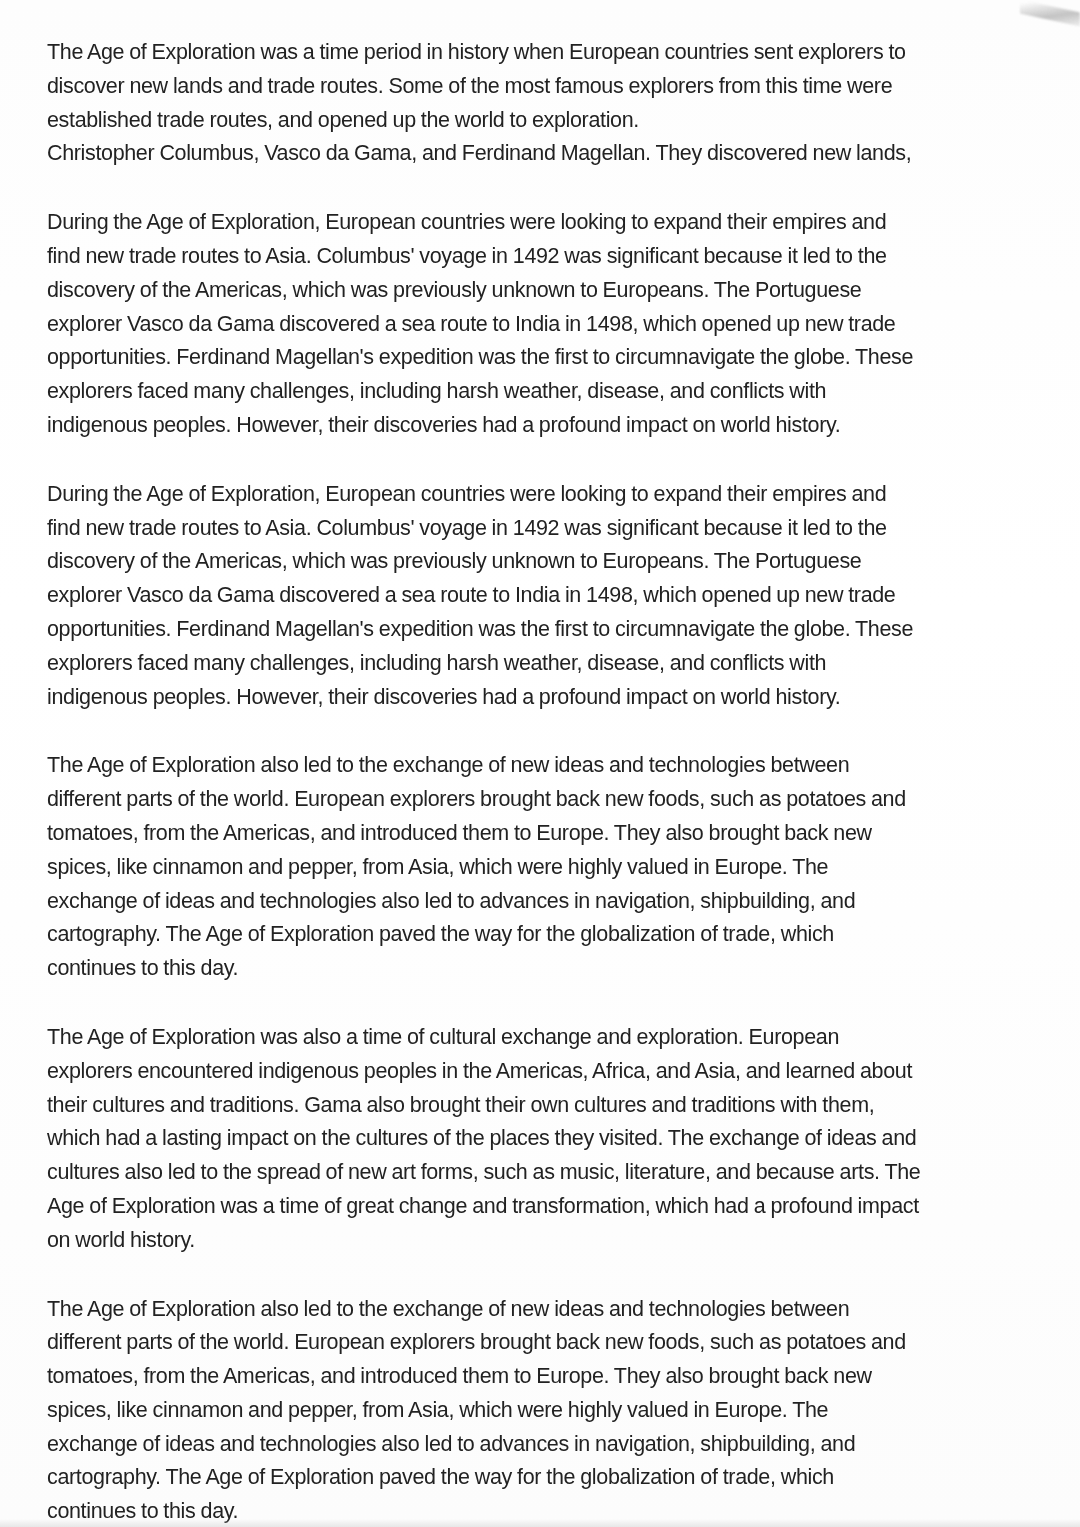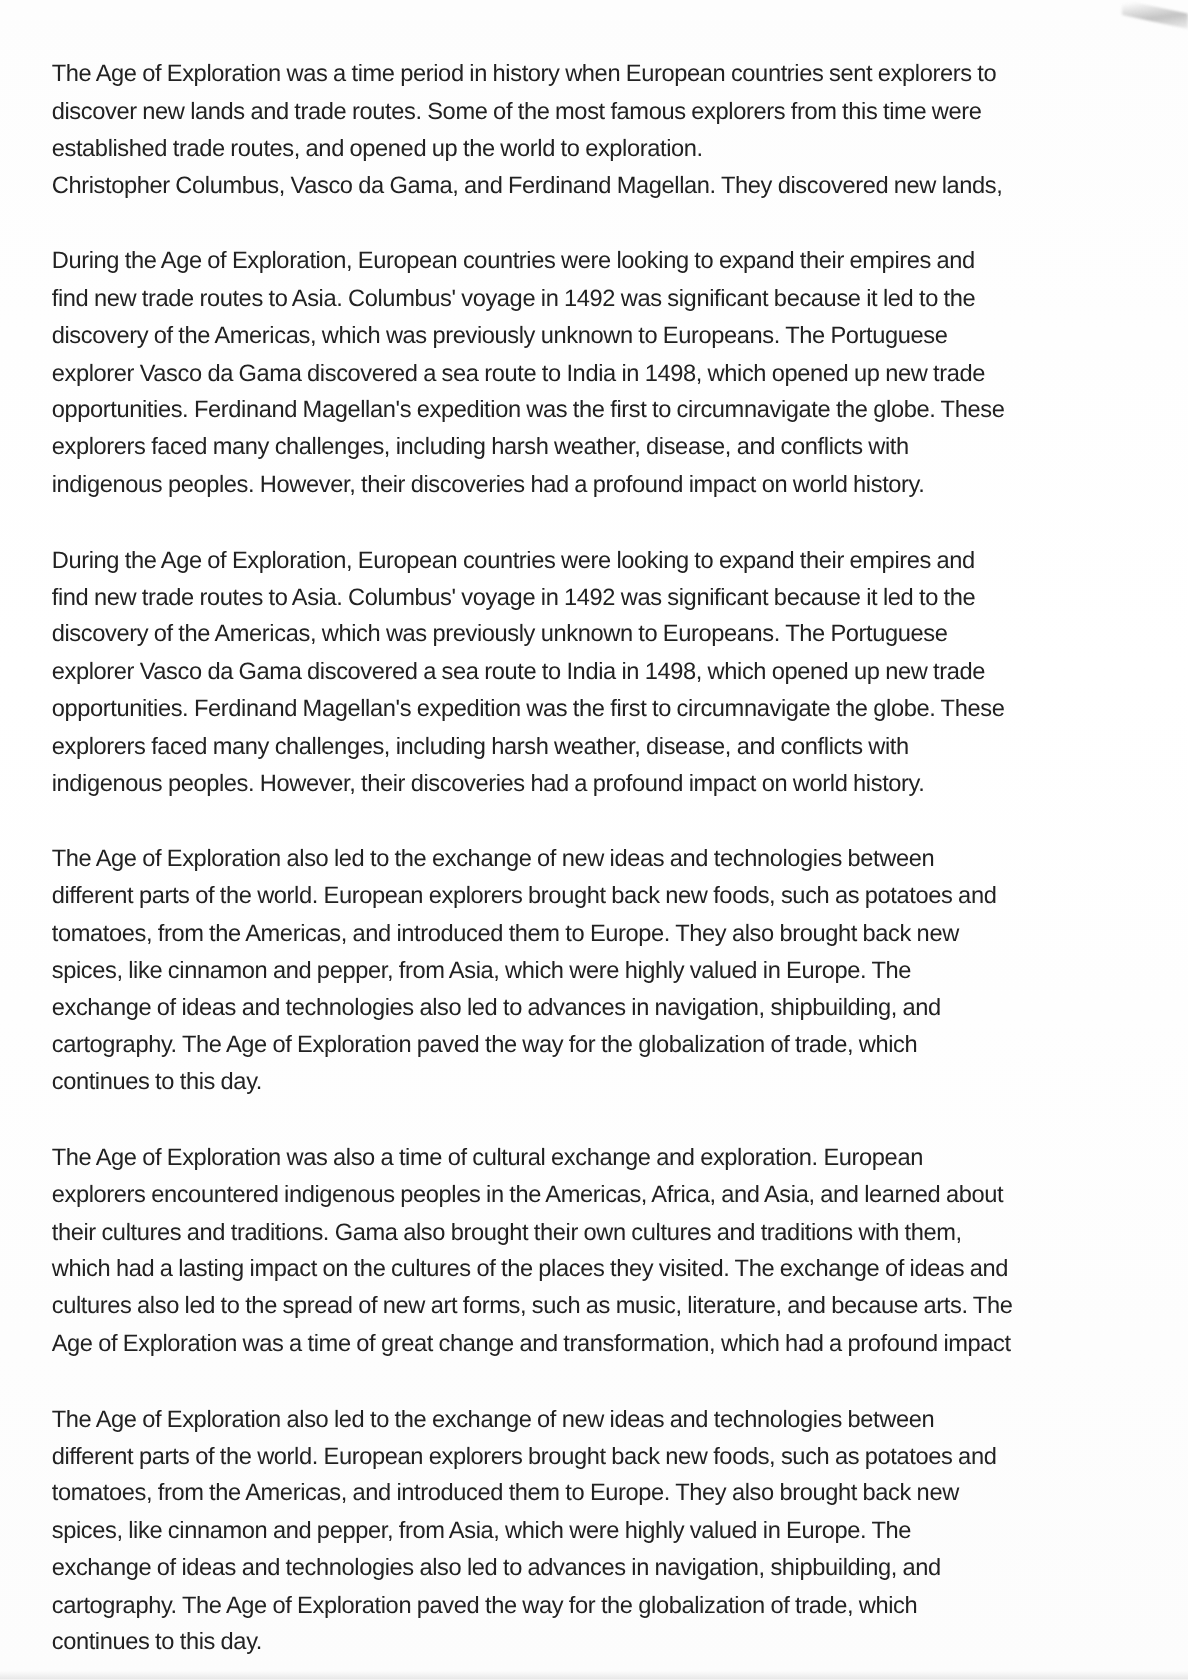--- a/index.html
+++ b/index.html
@@ -20,21 +20,21 @@
       top: 36px;
       width: 1000px;
       font-family: "Liberation Sans", sans-serif;
       font-size: 21.5px;
       line-height: 33.8px;
       color: #222222;
       letter-spacing: -0.35px;
       word-spacing: -0.5px;
     }
     .para {
-      margin: 15px 0 35px 0;
+      margin: 0 0 35px 0;
       white-space: normal;
     }
     .line {
       display: block;
       white-space: nowrap;
     }
     .corner-smudge {
       position: absolute;
       right: 0;
       top: 6px;
@@ -98,20 +98,21 @@
     <span class="line">continues to this day.</span>
   </p>
 
   <p class="para">
     <span class="line">The Age of Exploration was also a time of cultural exchange and exploration. European</span>
     <span class="line">explorers encountered indigenous peoples in the Americas, Africa, and Asia, and learned about</span>
     <span class="line">their cultures and traditions. Gama also brought their own cultures and traditions with them,</span>
     <span class="line">which had a lasting impact on the cultures of the places they visited. The exchange of ideas and</span>
     <span class="line">cultures also led to the spread of new art forms, such as music, literature, and because arts. The</span>
     <span class="line">Age of Exploration was a time of great change and transformation, which had a profound impact</span>
+    <span class="line">on world history.</span>
   </p>
 
   <p class="para">
     <span class="line">The Age of Exploration also led to the exchange of new ideas and technologies between</span>
     <span class="line">different parts of the world. European explorers brought back new foods, such as potatoes and</span>
     <span class="line">tomatoes, from the Americas, and introduced them to Europe. They also brought back new</span>
     <span class="line">spices, like cinnamon and pepper, from Asia, which were highly valued in Europe. The</span>
     <span class="line">exchange of ideas and technologies also led to advances in navigation, shipbuilding, and</span>
     <span class="line">cartography. The Age of Exploration paved the way for the globalization of trade, which</span>
     <span class="line">continues to this day.</span>

